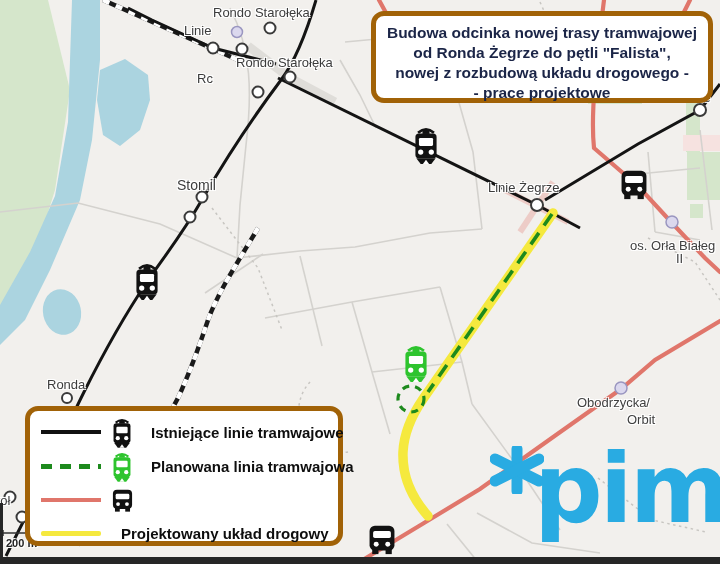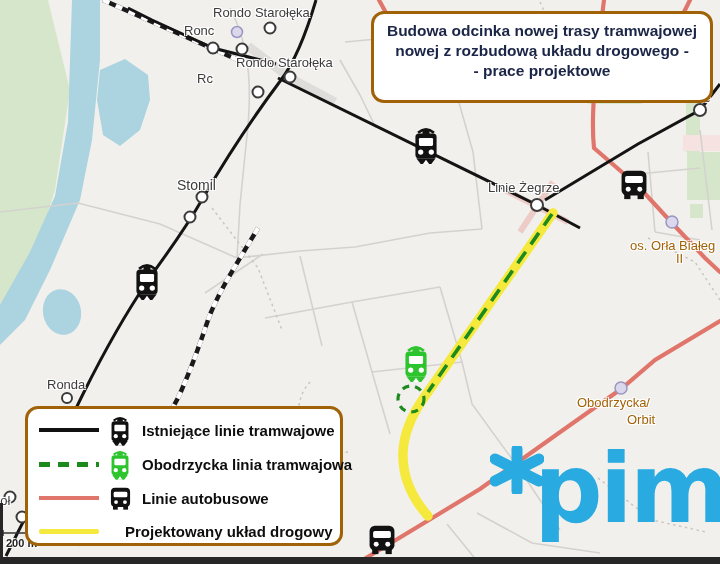--- a/index.html
+++ b/index.html
@@ -6,33 +6,33 @@
   #stage{
     position:relative;width:720px;height:564px;overflow:hidden;
     background:#f2f0ed;font-family:"Liberation Sans",sans-serif;
   }
   #stage *{box-sizing:border-box;}
   svg.maplayer{position:absolute;left:0;top:0;}
   .maplabel{
     position:absolute;font-size:13px;color:#3c3c3c;white-space:nowrap;
     text-shadow:1px 1px 0 #fff,-1px -1px 0 #fff,1px -1px 0 #fff,-1px 1px 0 #fff,0 0 2px #fff;
   }
-  .maplabel.place2{color:#a16207;}
+  .maplabel.place2{color:#404040;}
   .panel{
-    position:absolute;background:#fff;border:3px solid #a16207;border-radius:13px;
+    position:absolute;background:#fff;border:5px solid #a16207;border-radius:13px;
   }
   #titlebox{left:371px;top:11px;width:342px;height:92px;padding:7px 4px;}
   #titlebox .tline{
     text-align:center;font-weight:bold;font-size:15.5px;line-height:20px;color:#1b2547;
   }
   #legendbox{left:25px;top:406px;width:318px;height:140px;}
   .lrow{position:absolute;left:0;width:100%;height:32px;display:flex;align-items:center;}
   .lrow .sample{width:60px;margin-left:11px;flex:none;}
   .lrow .iconslot{width:26px;margin-left:8px;flex:none;display:flex;justify-content:center;align-items:center;}
-  .lrow .ltext{margin-left:9px;font-weight:bold;font-size:15px;color:#0e0e0e;white-space:nowrap;}
+  .lrow .ltext{margin-left:16px;font-weight:bold;font-size:15px;color:#0e0e0e;white-space:nowrap;}
   .sample.black{height:4px;background:#111;}
   .sample.greendash{height:5px;background:repeating-linear-gradient(90deg,#1d8a1d 0 11px,rgba(0,0,0,0) 11px 19px);}
   .sample.salmon{height:4px;background:#e0766b;}
   .sample.yellow{height:5px;background:#f5e93e;border-radius:2px;}
   .mapicon{position:absolute;}
   #pimlogo{
     position:absolute;left:534px;top:441px;line-height:1;font-size:96px;font-weight:bold;
     letter-spacing:-3px;color:#29abe2;font-family:"DejaVu Sans","Liberation Sans",sans-serif;
   }
   #scaletext{
@@ -178,21 +178,21 @@
       <use href="#sym-tram"></use>
     </svg>
   <svg class="mapicon" style="left:618px;top:166px;color:#121212" width="32" height="36" viewBox="0 0 36 38">
       <use href="#sym-bus"></use>
     </svg>
   <svg class="mapicon" style="left:366px;top:521px;color:#121212" width="32" height="36" viewBox="0 0 36 38">
       <use href="#sym-bus"></use>
     </svg>
 
   <span class="maplabel" style="left:213px;top:5px">Rondo Starołęka</span>
-  <span class="maplabel" style="left:184px;top:23px">Ronc</span>
+  <span class="maplabel" style="left:184px;top:23px">Linie</span>
   <span class="maplabel" style="left:236px;top:55px">Rondo Starołęka</span>
   <span class="maplabel" style="left:197px;top:71px">Rc</span>
   <span class="maplabel" style="left:177px;top:177px;font-size:14px">Stomil</span>
   <span class="maplabel" style="left:488px;top:180px">Linie Żegrze</span>
   <span class="maplabel" style="left:697px;top:90px">ze</span>
   <span class="maplabel place2" style="left:630px;top:238px">os. Orła Białeg</span>
   <span class="maplabel place2" style="left:676px;top:251px">II</span>
   <span class="maplabel" style="left:47px;top:377px">Ronda</span>
   <span class="maplabel place2" style="left:577px;top:395px">Obodrzycka/</span>
   <span class="maplabel place2" style="left:627px;top:412px">Orbit</span>
@@ -204,20 +204,21 @@
     <g stroke="#29abe2" stroke-width="11" stroke-linecap="round" fill="none">
       <path d="M27,3 L27,45"></path>
         <path d="M5,13 L49,35"></path>
         <path d="M49,13 L5,35"></path>
     </g>
   </svg>
   <div id="pimlogo">pim</div>
 
   <div id="titlebox" class="panel">
     <div class="tline">Budowa odcinka nowej trasy tramwajowej</div>
+    <div class="tline">od Ronda Żegrze do pętli "Falista",</div>
     <div class="tline">nowej z rozbudową układu drogowego -</div>
     <div class="tline">- prace projektowe</div>
   </div>
 
   <div id="legendbox" class="panel">
     <div class="lrow" style="top:5px">
       <div class="sample black"></div>
       <div class="iconslot">
         <svg width="24" height="31" viewBox="0 0 34 44" style="color:#111">
             <use href="#sym-tram"></use>
@@ -225,33 +226,32 @@
       </div>
       <span class="ltext">Istniejące linie tramwajowe</span>
     </div>
     <div class="lrow" style="top:39px">
       <div class="sample greendash"></div>
       <div class="iconslot">
         <svg width="24" height="31" viewBox="0 0 34 44" style="color:#2ec42e">
             <use href="#sym-tram"></use>
           </svg>
       </div>
-      <span class="ltext">Obodrzycka linia tramwajowa</span>
+      <span class="ltext">Planowana linia tramwajowa</span>
     </div>
     <div class="lrow" style="top:73px">
       <div class="sample salmon"></div>
       <div class="iconslot">
         <svg width="25" height="26" viewBox="0 0 36 38" style="color:#111">
             <use href="#sym-bus"></use>
           </svg>
       </div>
-      <span class="ltext">Linie autobusowe</span>
     </div>
     <div class="lrow" style="top:106px">
       <div class="sample yellow"></div>
-      <span class="ltext" style="margin-left:26px">Projektowany układ drogowy</span>
+      <span class="ltext" style="margin-left:20px">Projektowany układ drogowy</span>
     </div>
   </div>
 
   <div class="edgebar" style="left:0;top:557px;width:720px;height:7px"></div>
   <div class="edgebar" style="left:0;top:503px;width:3px;height:61px"></div>
 
 </div>
 
 </body></html>

